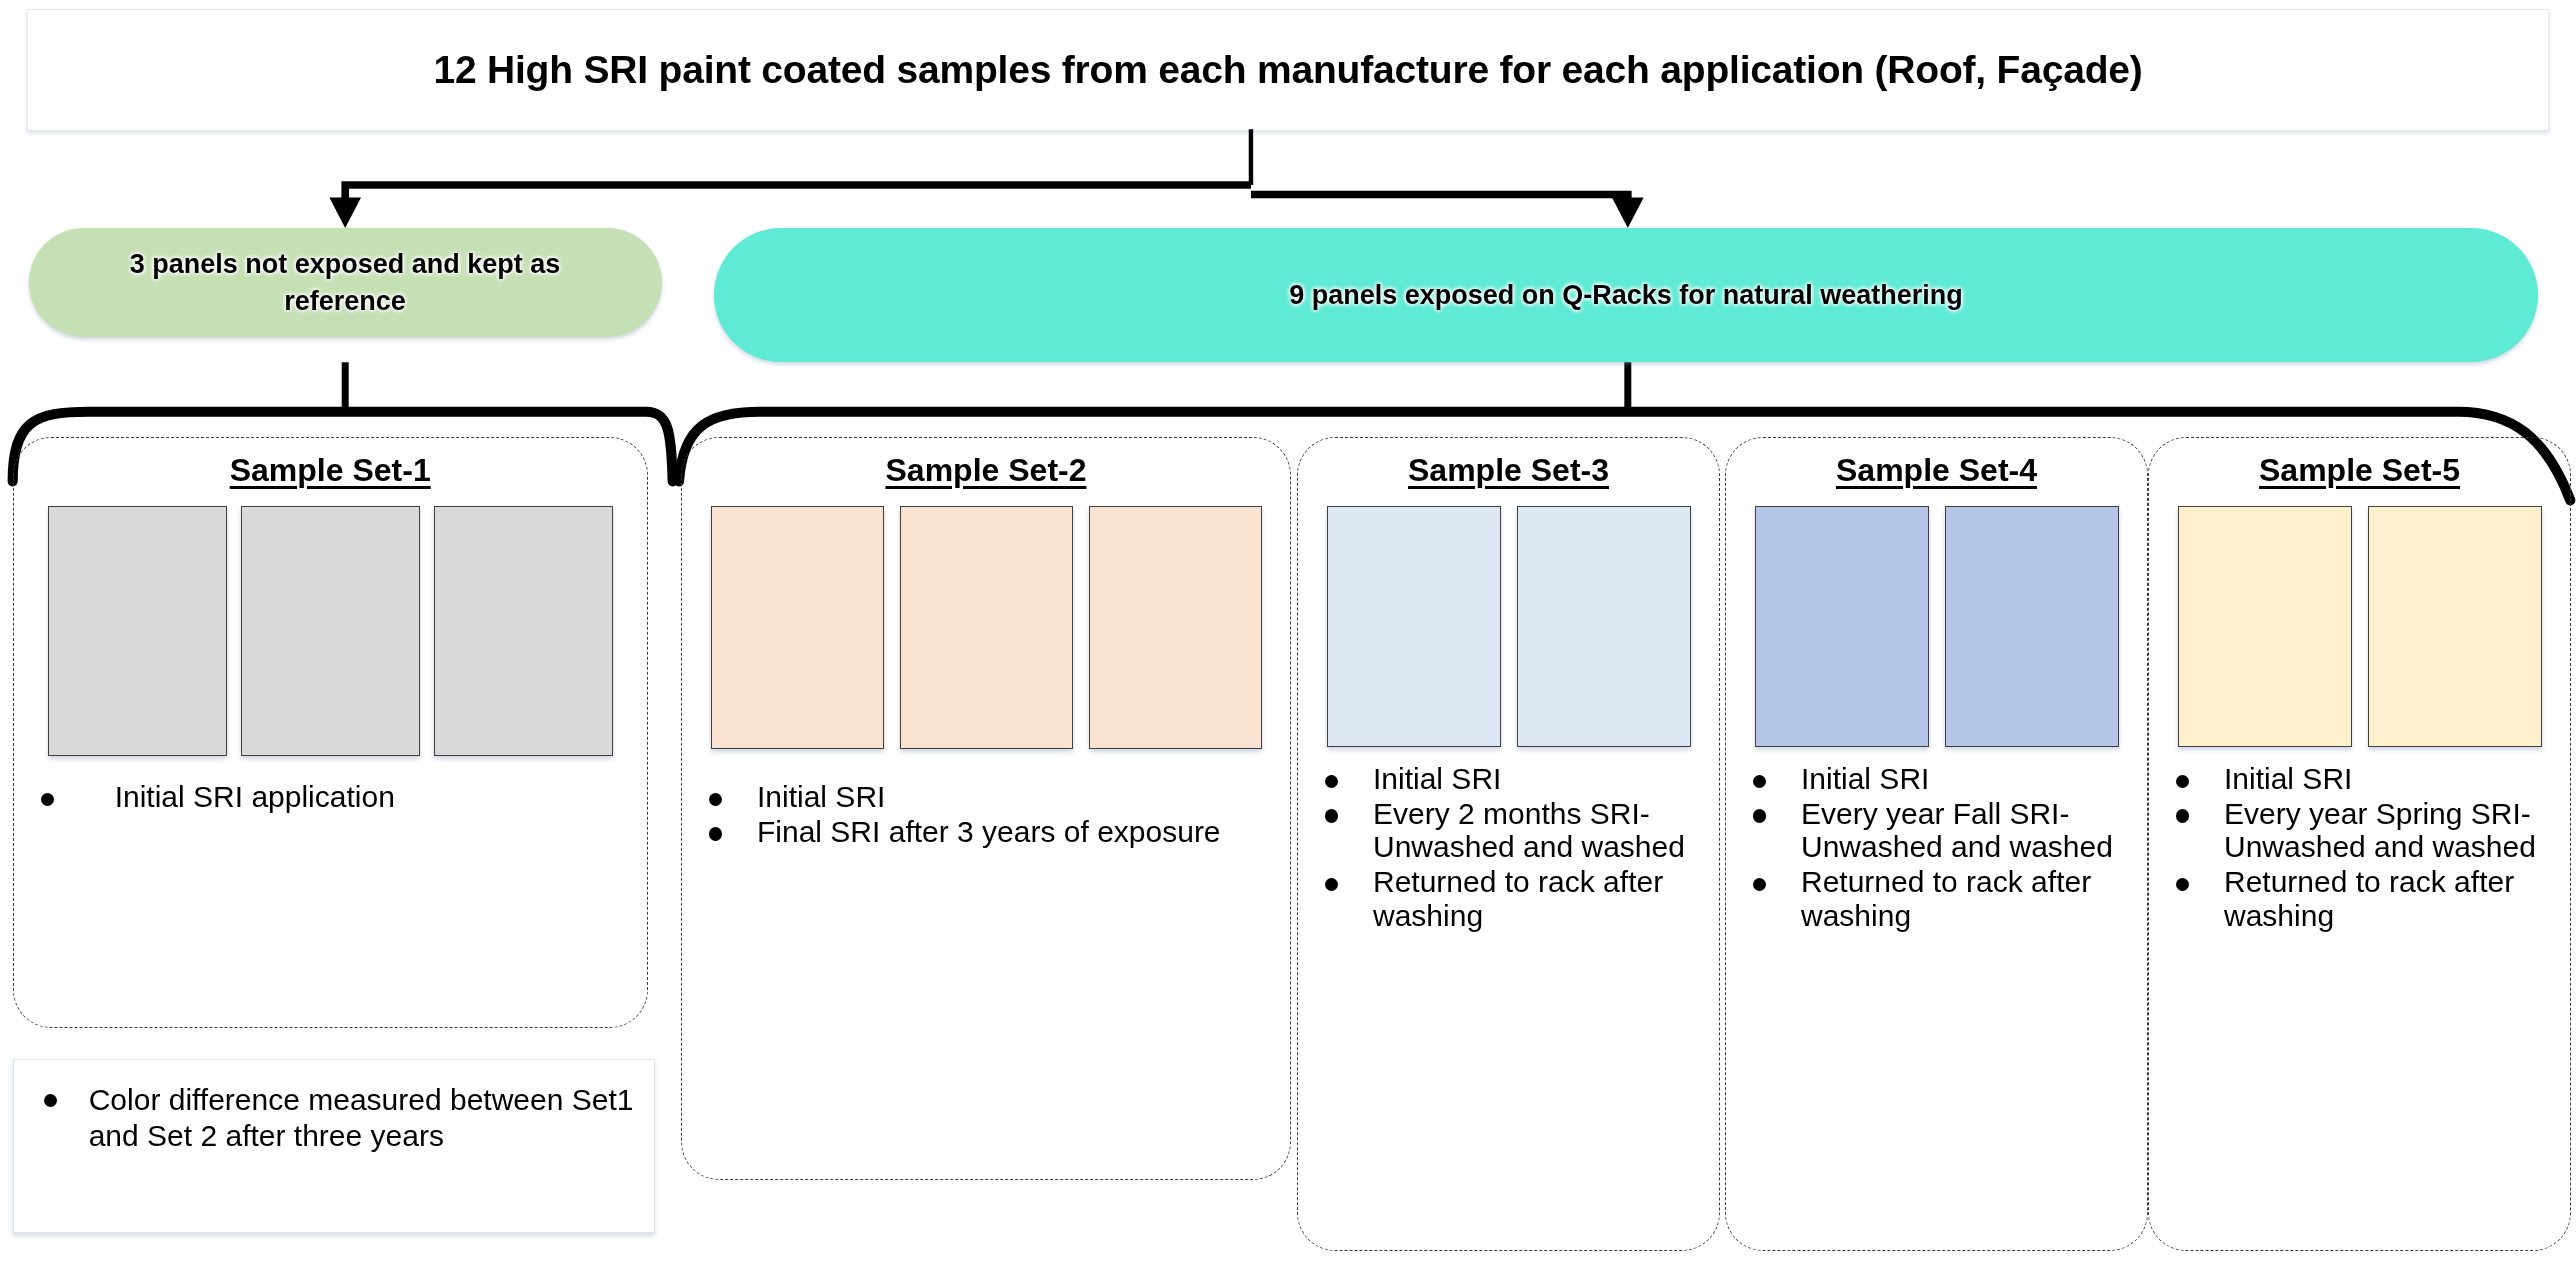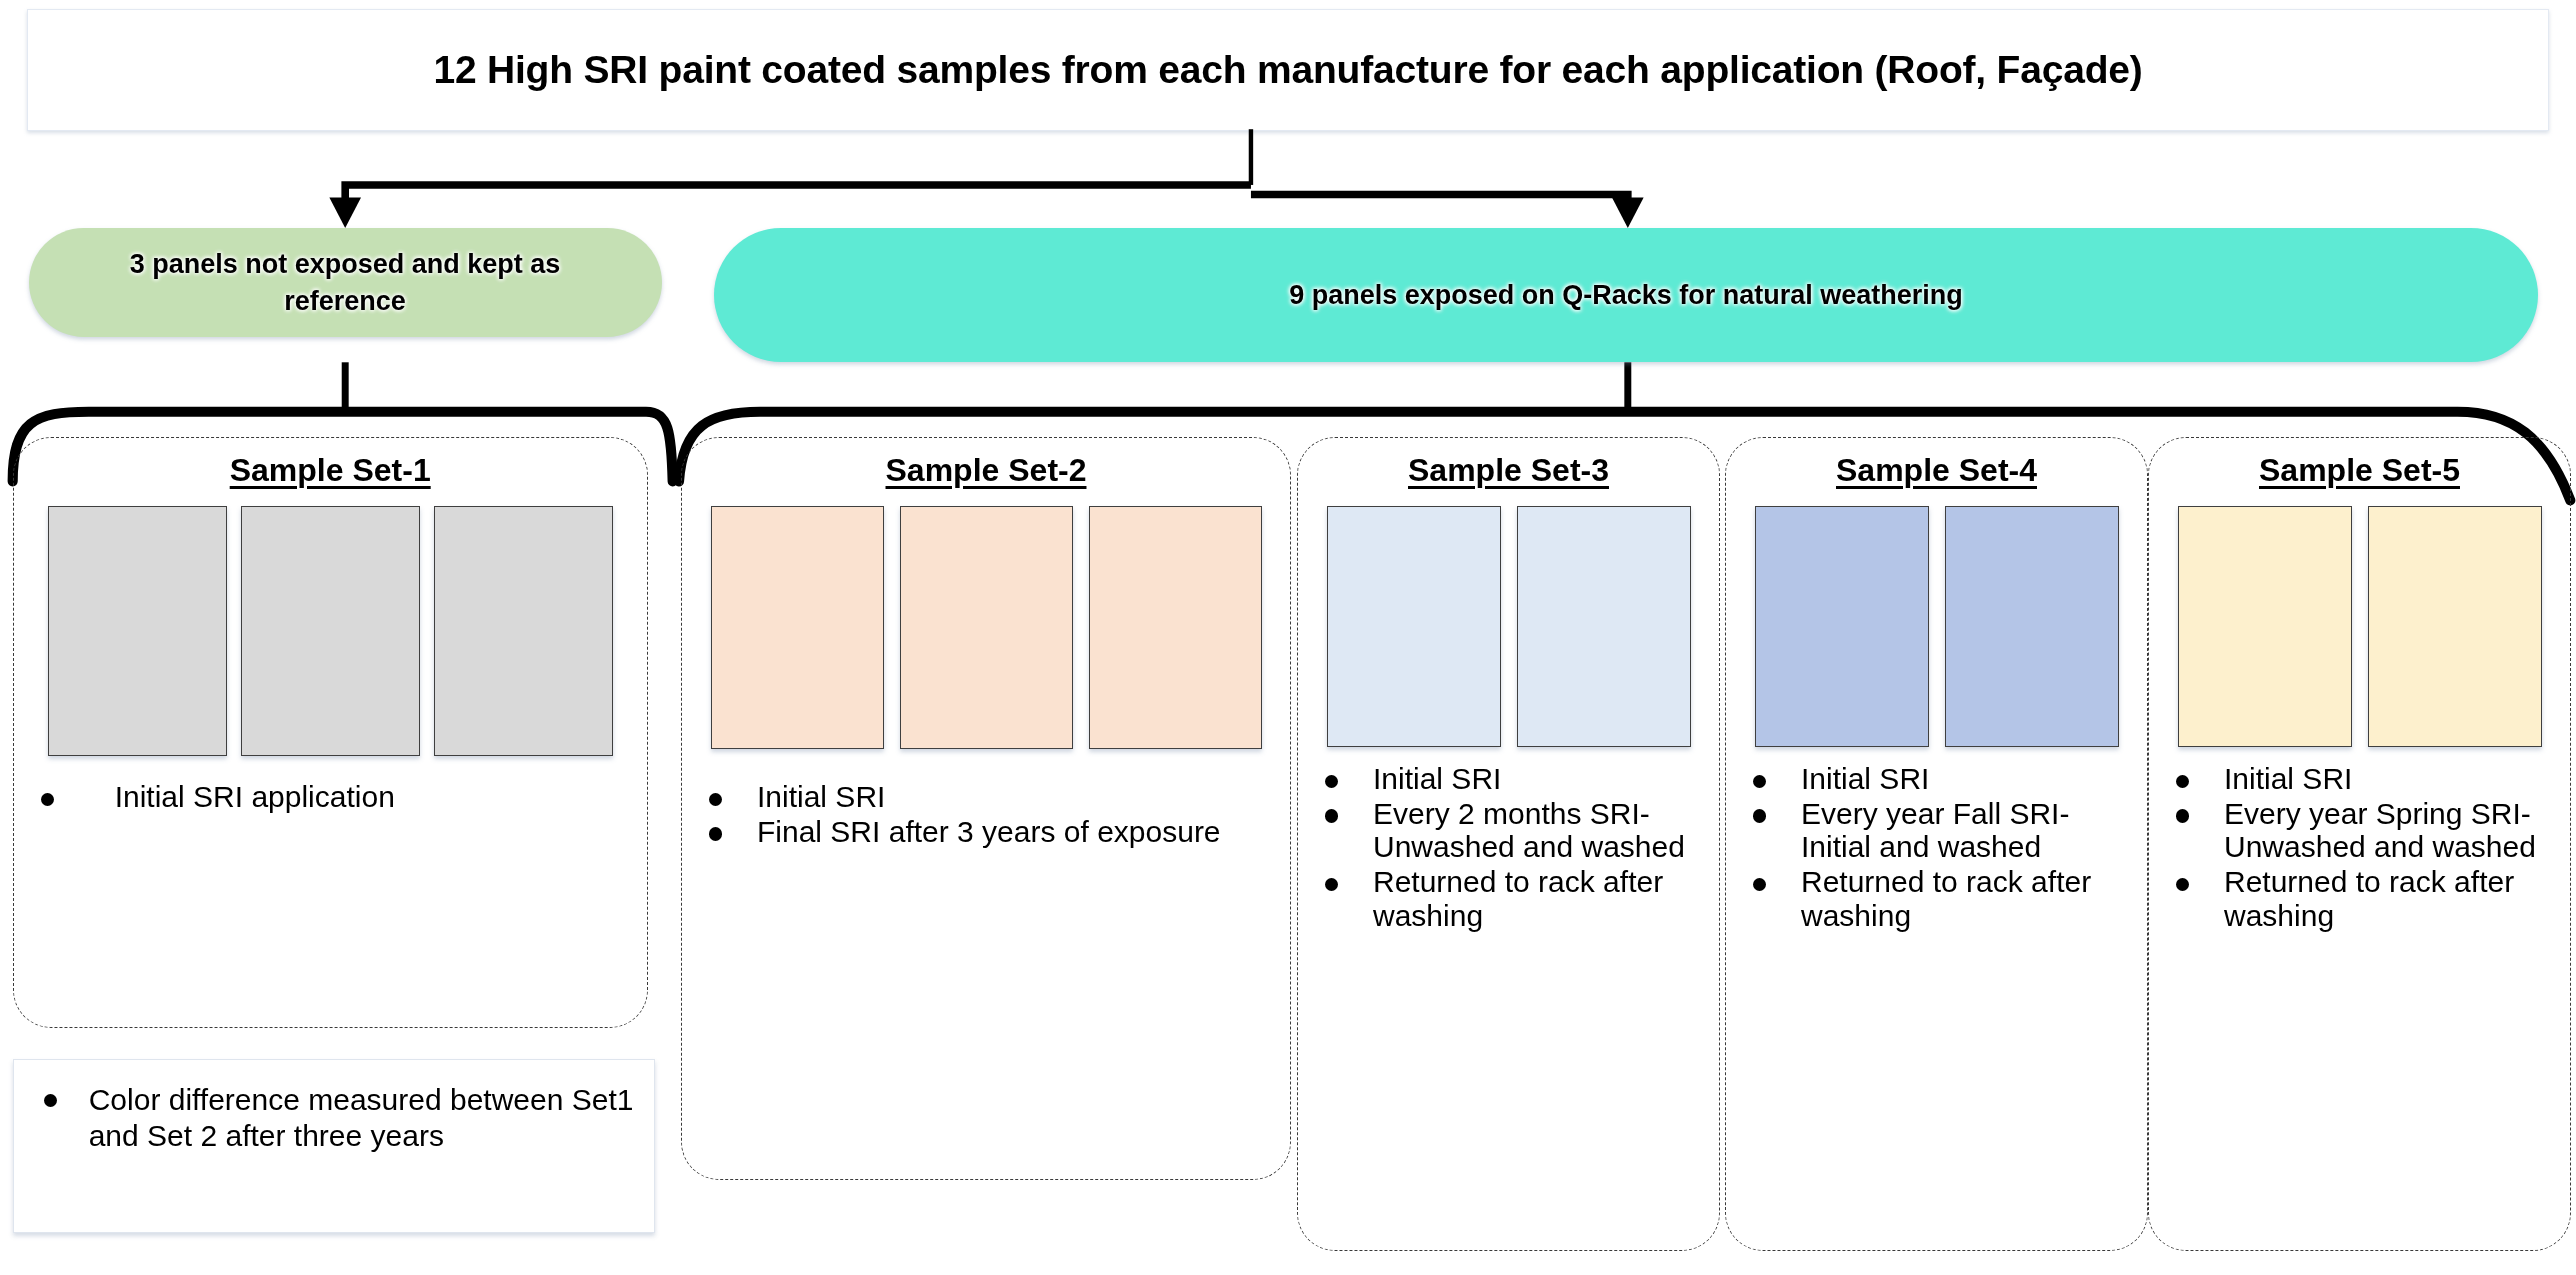--- a/index.html
+++ b/index.html
@@ -163,21 +163,21 @@
 </div>
 
 <div class="set-card" id="set4">
   <div class="set-title">Sample Set-4</div>
   <div class="swatches">
     <div class="swatch" style="background: rgb(180, 197, 231);"></div>
     <div class="swatch" style="background: rgb(180, 197, 231);"></div>
   </div>
   <ul class="bullets">
     <li>Initial SRI</li>
-    <li>Every year Fall SRI- Initial and washed</li>
+    <li>Every year Fall SRI- Unwashed and washed</li>
     <li>Returned to rack after washing</li>
   </ul>
 </div>
 
 <div class="set-card" id="set5">
   <div class="set-title">Sample Set-5</div>
   <div class="swatches">
     <div class="swatch" style="background: rgb(253, 240, 205);"></div>
     <div class="swatch" style="background: rgb(253, 240, 205);"></div>
   </div>

